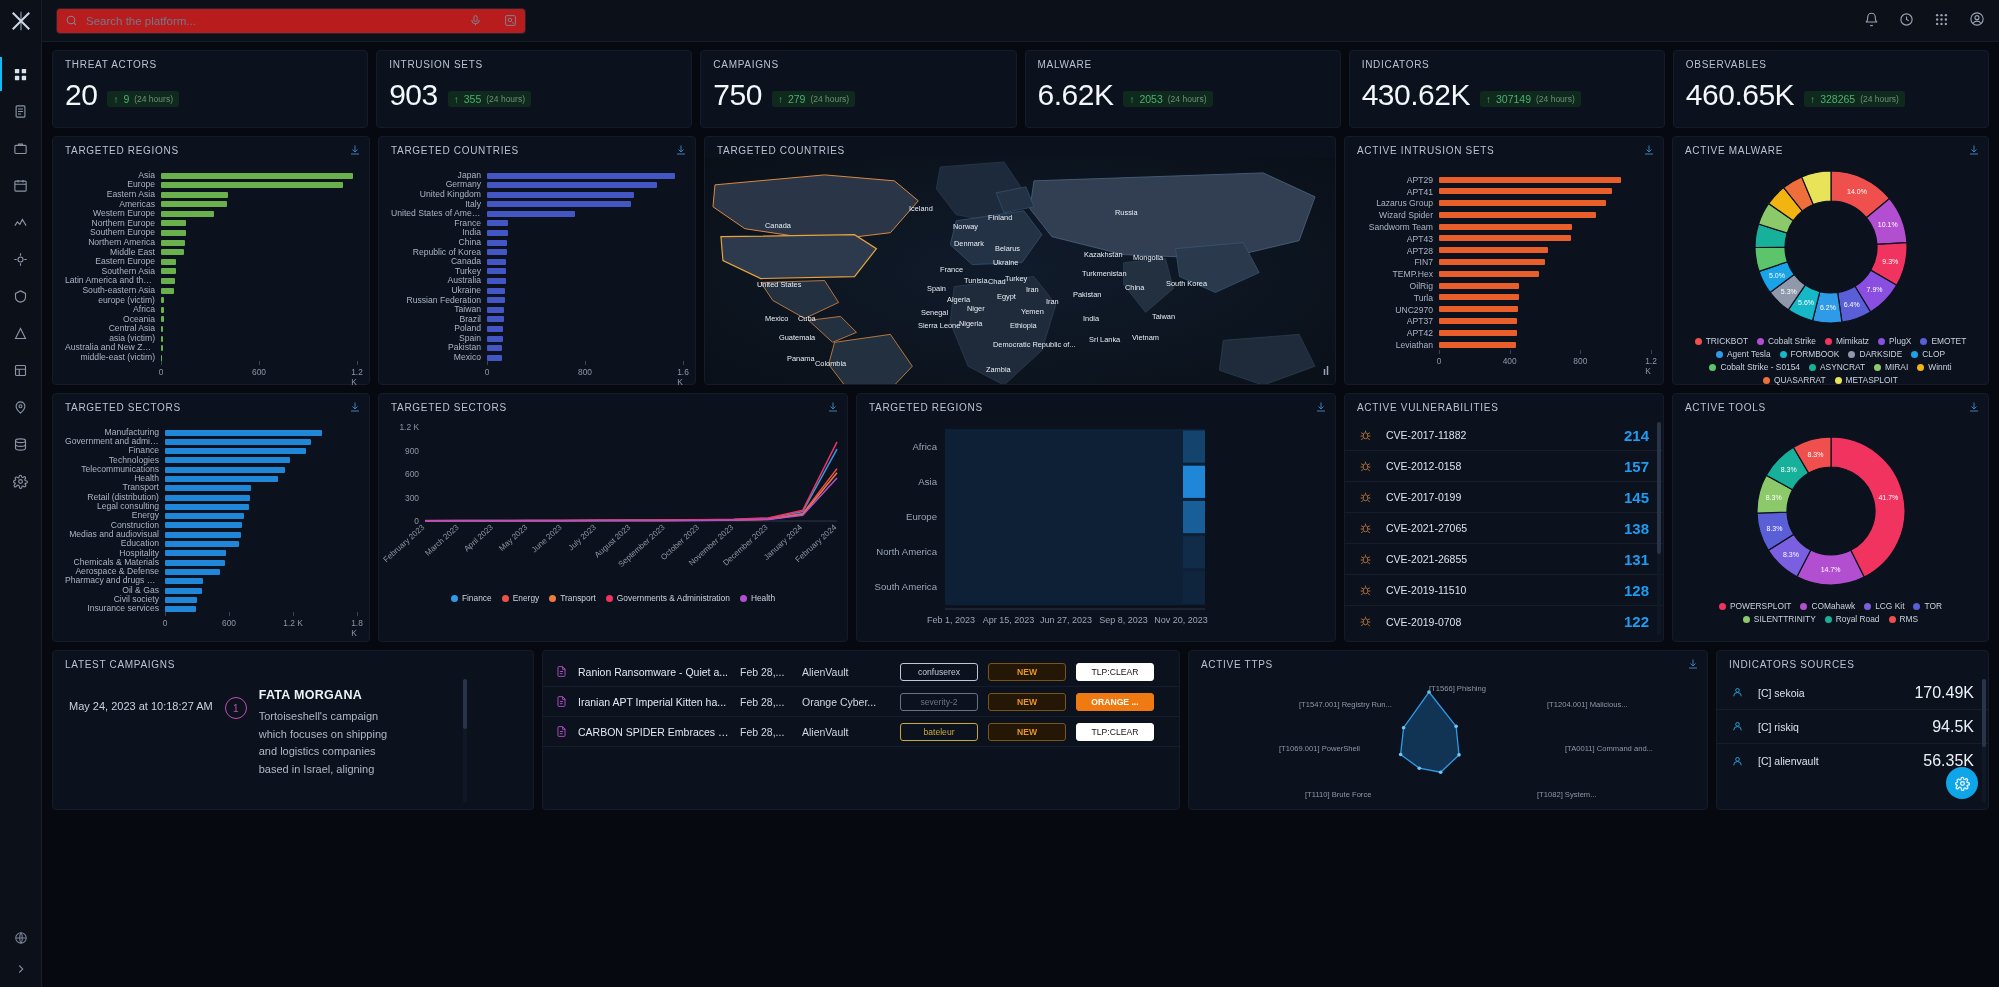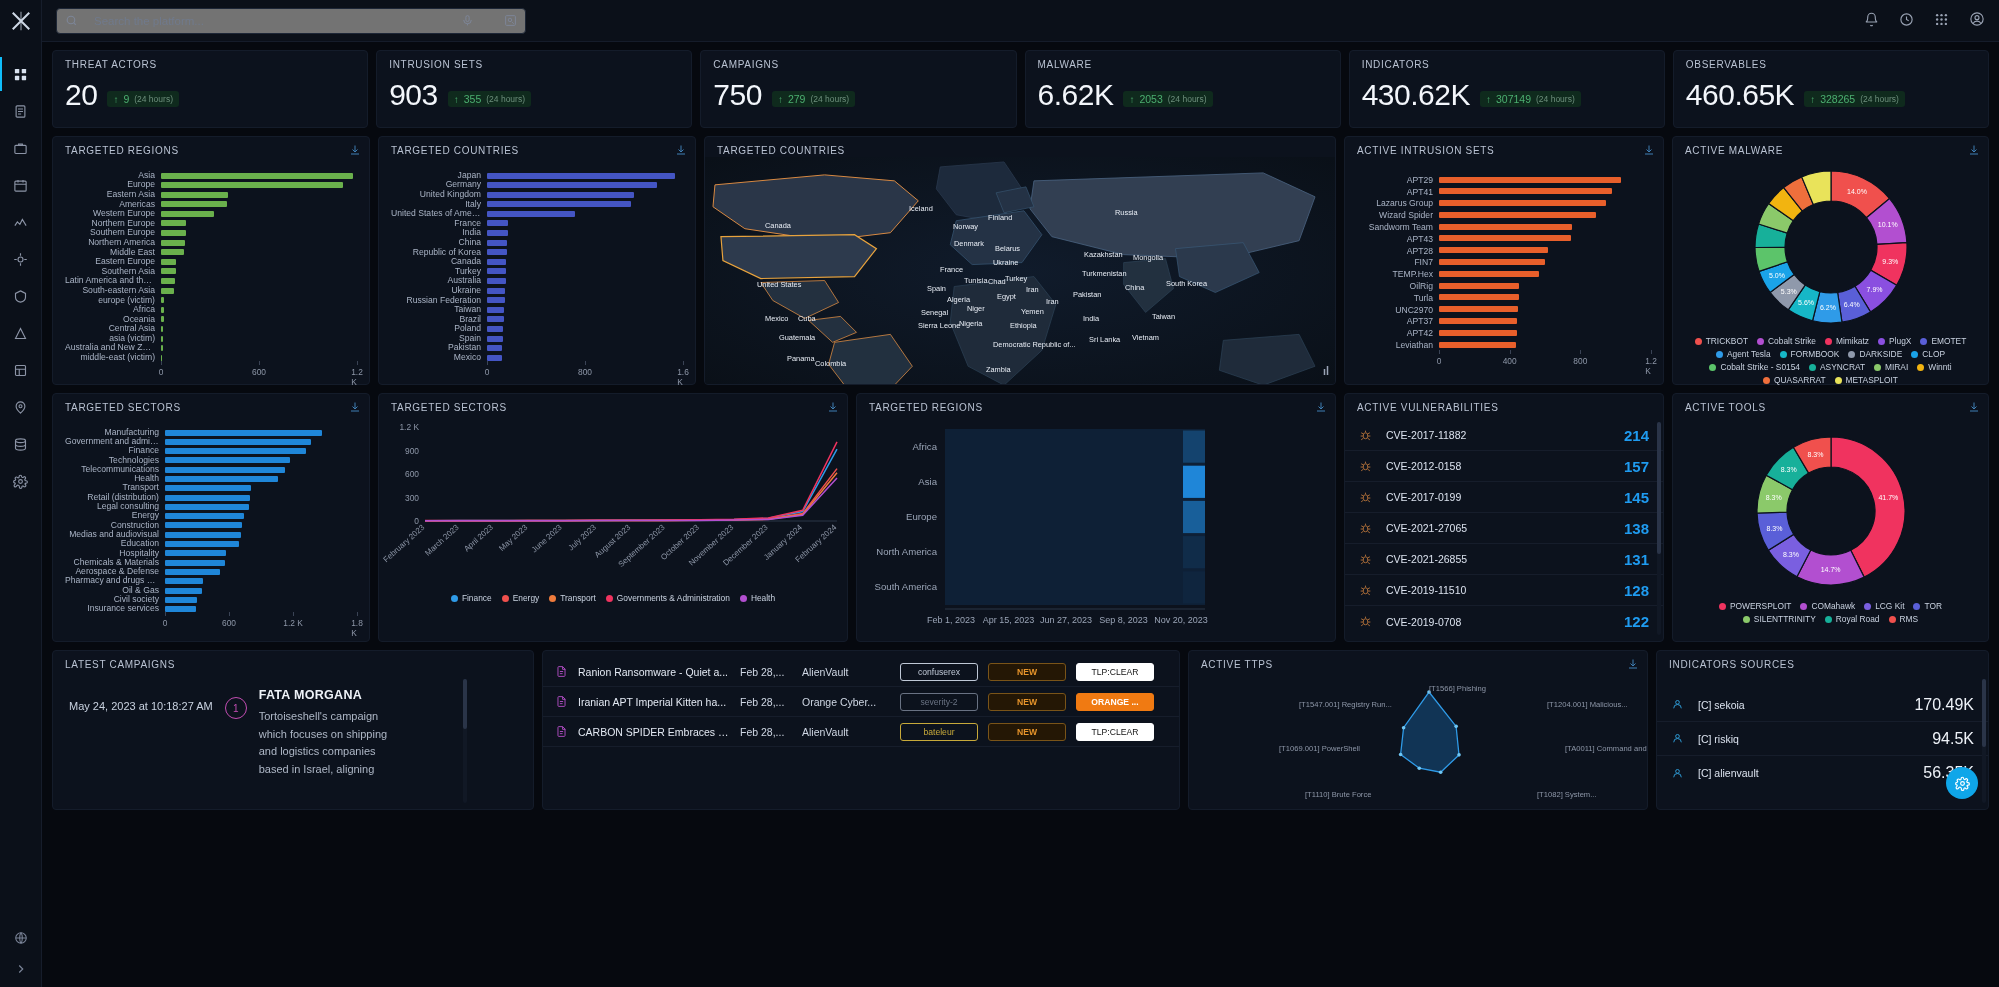--- a/index.html
+++ b/index.html
@@ -20,22 +20,22 @@
             color:#8c94a6; position:relative; }
   .rail-ic.active{ color:#d9e2ef; }
   .rail-ic.active:before{ content:""; position:absolute; left:0; top:-3px; width:2px; height:34px; background:#0fbcf9; }
   .rail-bottom{ position:absolute; bottom:8px; left:0; width:42px; display:flex; flex-direction:column;
                 align-items:center; gap:14px; color:#7b8498; }
 
   
   .main{ flex:1; display:flex; flex-direction:column; min-width:0; }
   .topbar{ height:42px; background:#0b1019; border-bottom:1px solid #151c2a;
            display:flex; align-items:center; padding:0 14px; gap:12px; flex:0 0 42px; }
-  .search{ width:470px; height:26px; background:#737373; border:1px solid #1d2636; border-radius:4px;
-           display:flex; align-items:center; padding:0 8px; gap:16px; }
+  .search{ width:470px; height:26px; background:#b91c1c; border:1px solid #1d2636; border-radius:4px;
+           display:flex; align-items:center; padding:0 8px; gap:8px; }
   .search input{ flex:1; background:transparent; border:0; outline:0; color:#cfd6e3; font-size:11.5px;
                  font-family:"Liberation Sans",sans-serif; }
   .search input::placeholder{ color:#6d7policy; }
   .search input::placeholder{ color:#707a8c; }
   .sb-ic{ color:#7d8698; display:flex; align-items:center; }
   .topbar-right{ margin-left:auto; display:flex; align-items:center; gap:20px; color:#9aa3b4; }
 
   .content{ flex:1; overflow:hidden; padding:8px 10px 16px 10px; }
   .row{ display:flex; gap:8px; margin-bottom:8px; }
 
@@ -1358,21 +1358,21 @@
                 <span class="t">CARBON SPIDER Embraces Bi...</span>
                 <span class="d">Feb 28,...</span>
                 <span class="a">AlienVault</span>
                 <span class="chip w" style="color: rgb(210, 178, 60); border-color: rgb(210, 178, 60); opacity: 0.95;">bateleur</span>
                 <span class="chip w" style="color: rgb(232, 149, 43); border-color: rgb(122, 84, 24); background: rgb(36, 23, 5); font-weight: bold;">NEW</span>
                 <span class="chip w" style="background: rgb(255, 255, 255); color: rgb(17, 17, 17); border-color: rgb(255, 255, 255);">TLP:CLEAR</span>
               </div>
             </div>
         </div>
 
-        <div class="card" style="width:460px;height:160px;overflow:hidden">
+        <div class="card" style="width:520px;height:160px;overflow:hidden">
           <div class="card-title">Active TTPs</div>
           <span class="dl-ic">
             <svg width="12" height="12" viewBox="0 0 24 24" fill="none" stroke="currentColor" stroke-width="2">
                 <path d="M12 3v12M7 11l5 5 5-5M4 20h16"></path>
               </svg>
           </span>
           <div style="position:relative;height:136px">
             <svg width="480" height="136" viewBox="0 0 480 136" id="radar">
                 <path d="M240.0 22.0 L267.1 56.4 L270.0 84.9 L251.7 102.2 L230.3 98.2 L211.6 84.5 L214.6 57.7Z" fill="rgba(31,134,216,.30)" stroke="#2f9be8" stroke-width="1.3"></path>
                 <circle cx="240" cy="22" r="1.8" fill="#6fc7f5"></circle>
@@ -1390,21 +1390,21 @@
                 <div class="ttp-lab" style="left: 348px; top: 120px;">[T1082] System...</div>
                 <div class="ttp-lab" style="left: 116px; top: 120px;">[T1110] Brute Force</div>
                 <div class="ttp-lab" style="left: 90px; top: 74px;">[T1069.001] PowerShell</div>
                 <div class="ttp-lab" style="left: 110px; top: 30px;">[T1547.001] Registry Run...</div>
               </div>
           </div>
         </div>
 
         <div class="card" style="flex:1;height:160px;overflow:hidden">
           <div class="card-title">Indicators Sources</div>
-          <div id="src-list" style="margin-top:18px">
+          <div id="src-list" style="margin-top:6px">
               <div class="lrow" style="height: 34px;">
                 <span class="person">
                   <svg width="13" height="13" viewBox="0 0 24 24" fill="none" stroke="currentColor" stroke-width="1.8">
                     <circle cx="12" cy="8" r="3.4"></circle>
                     <path d="M5 19a7 7 0 0114 0"></path>
                   </svg>
                 </span>
                 <span class="nm">[C] sekoia</span>
                 <span class="vl white">170.49K</span>
               </div>

